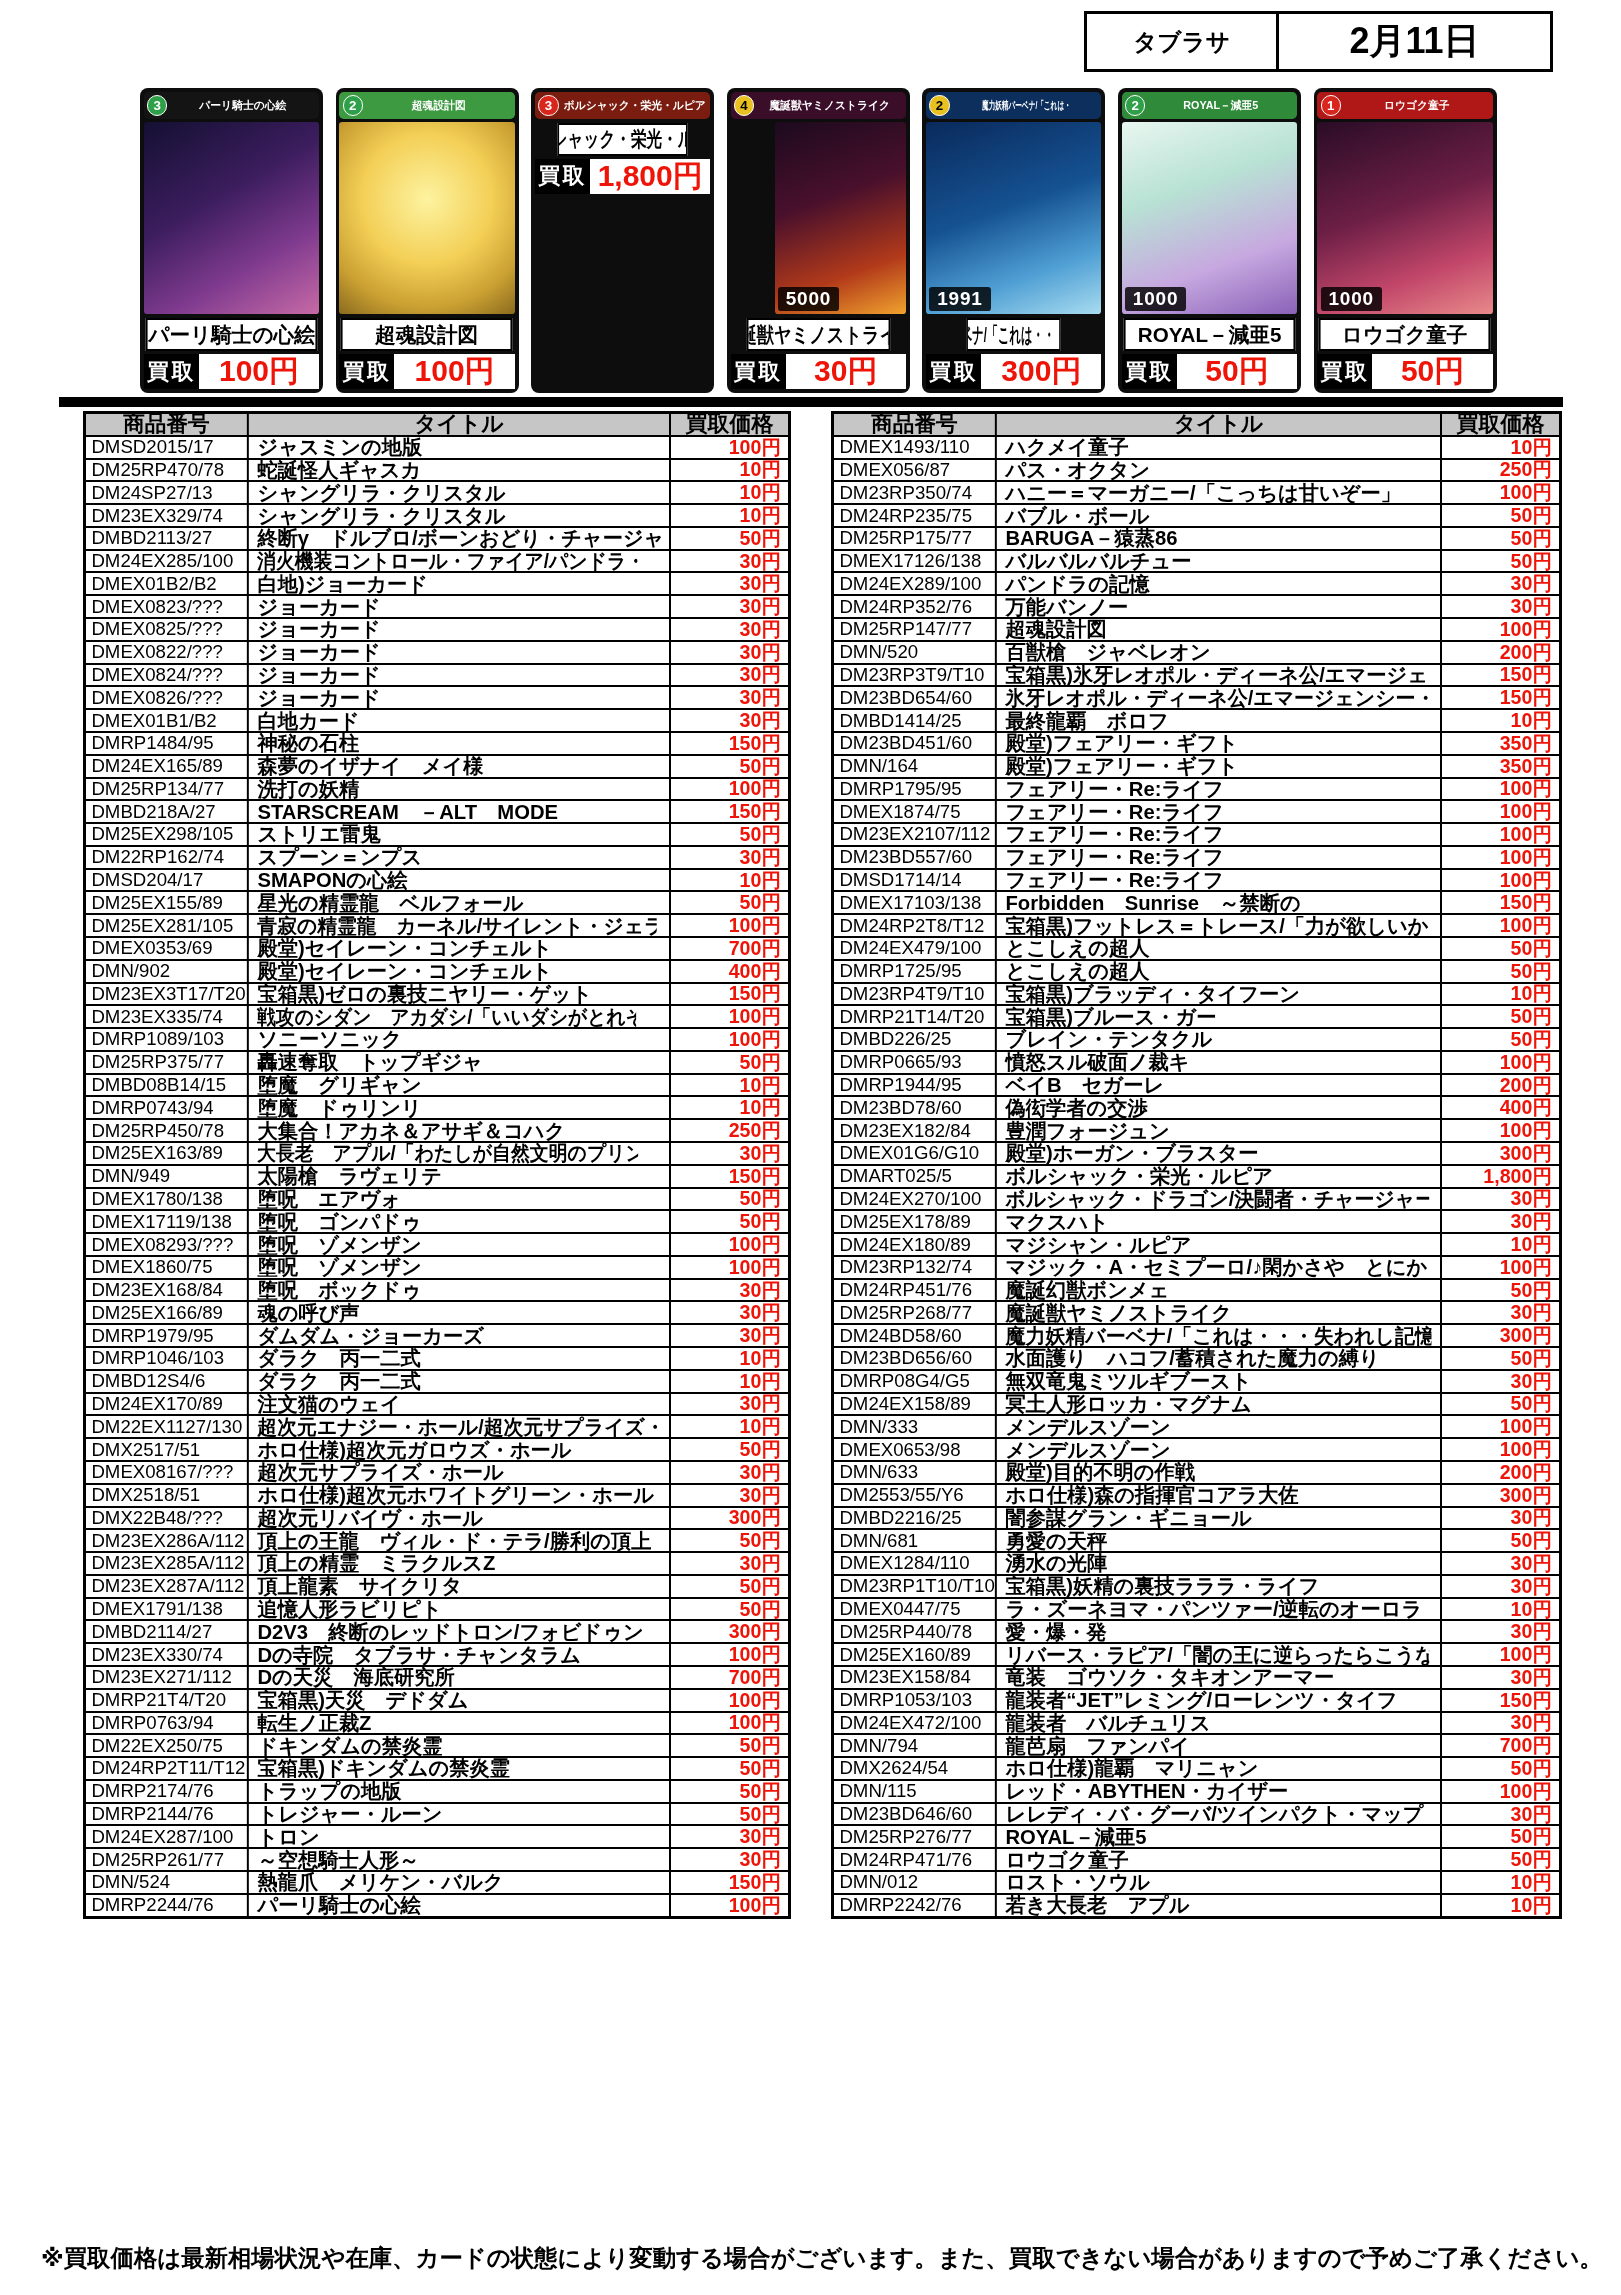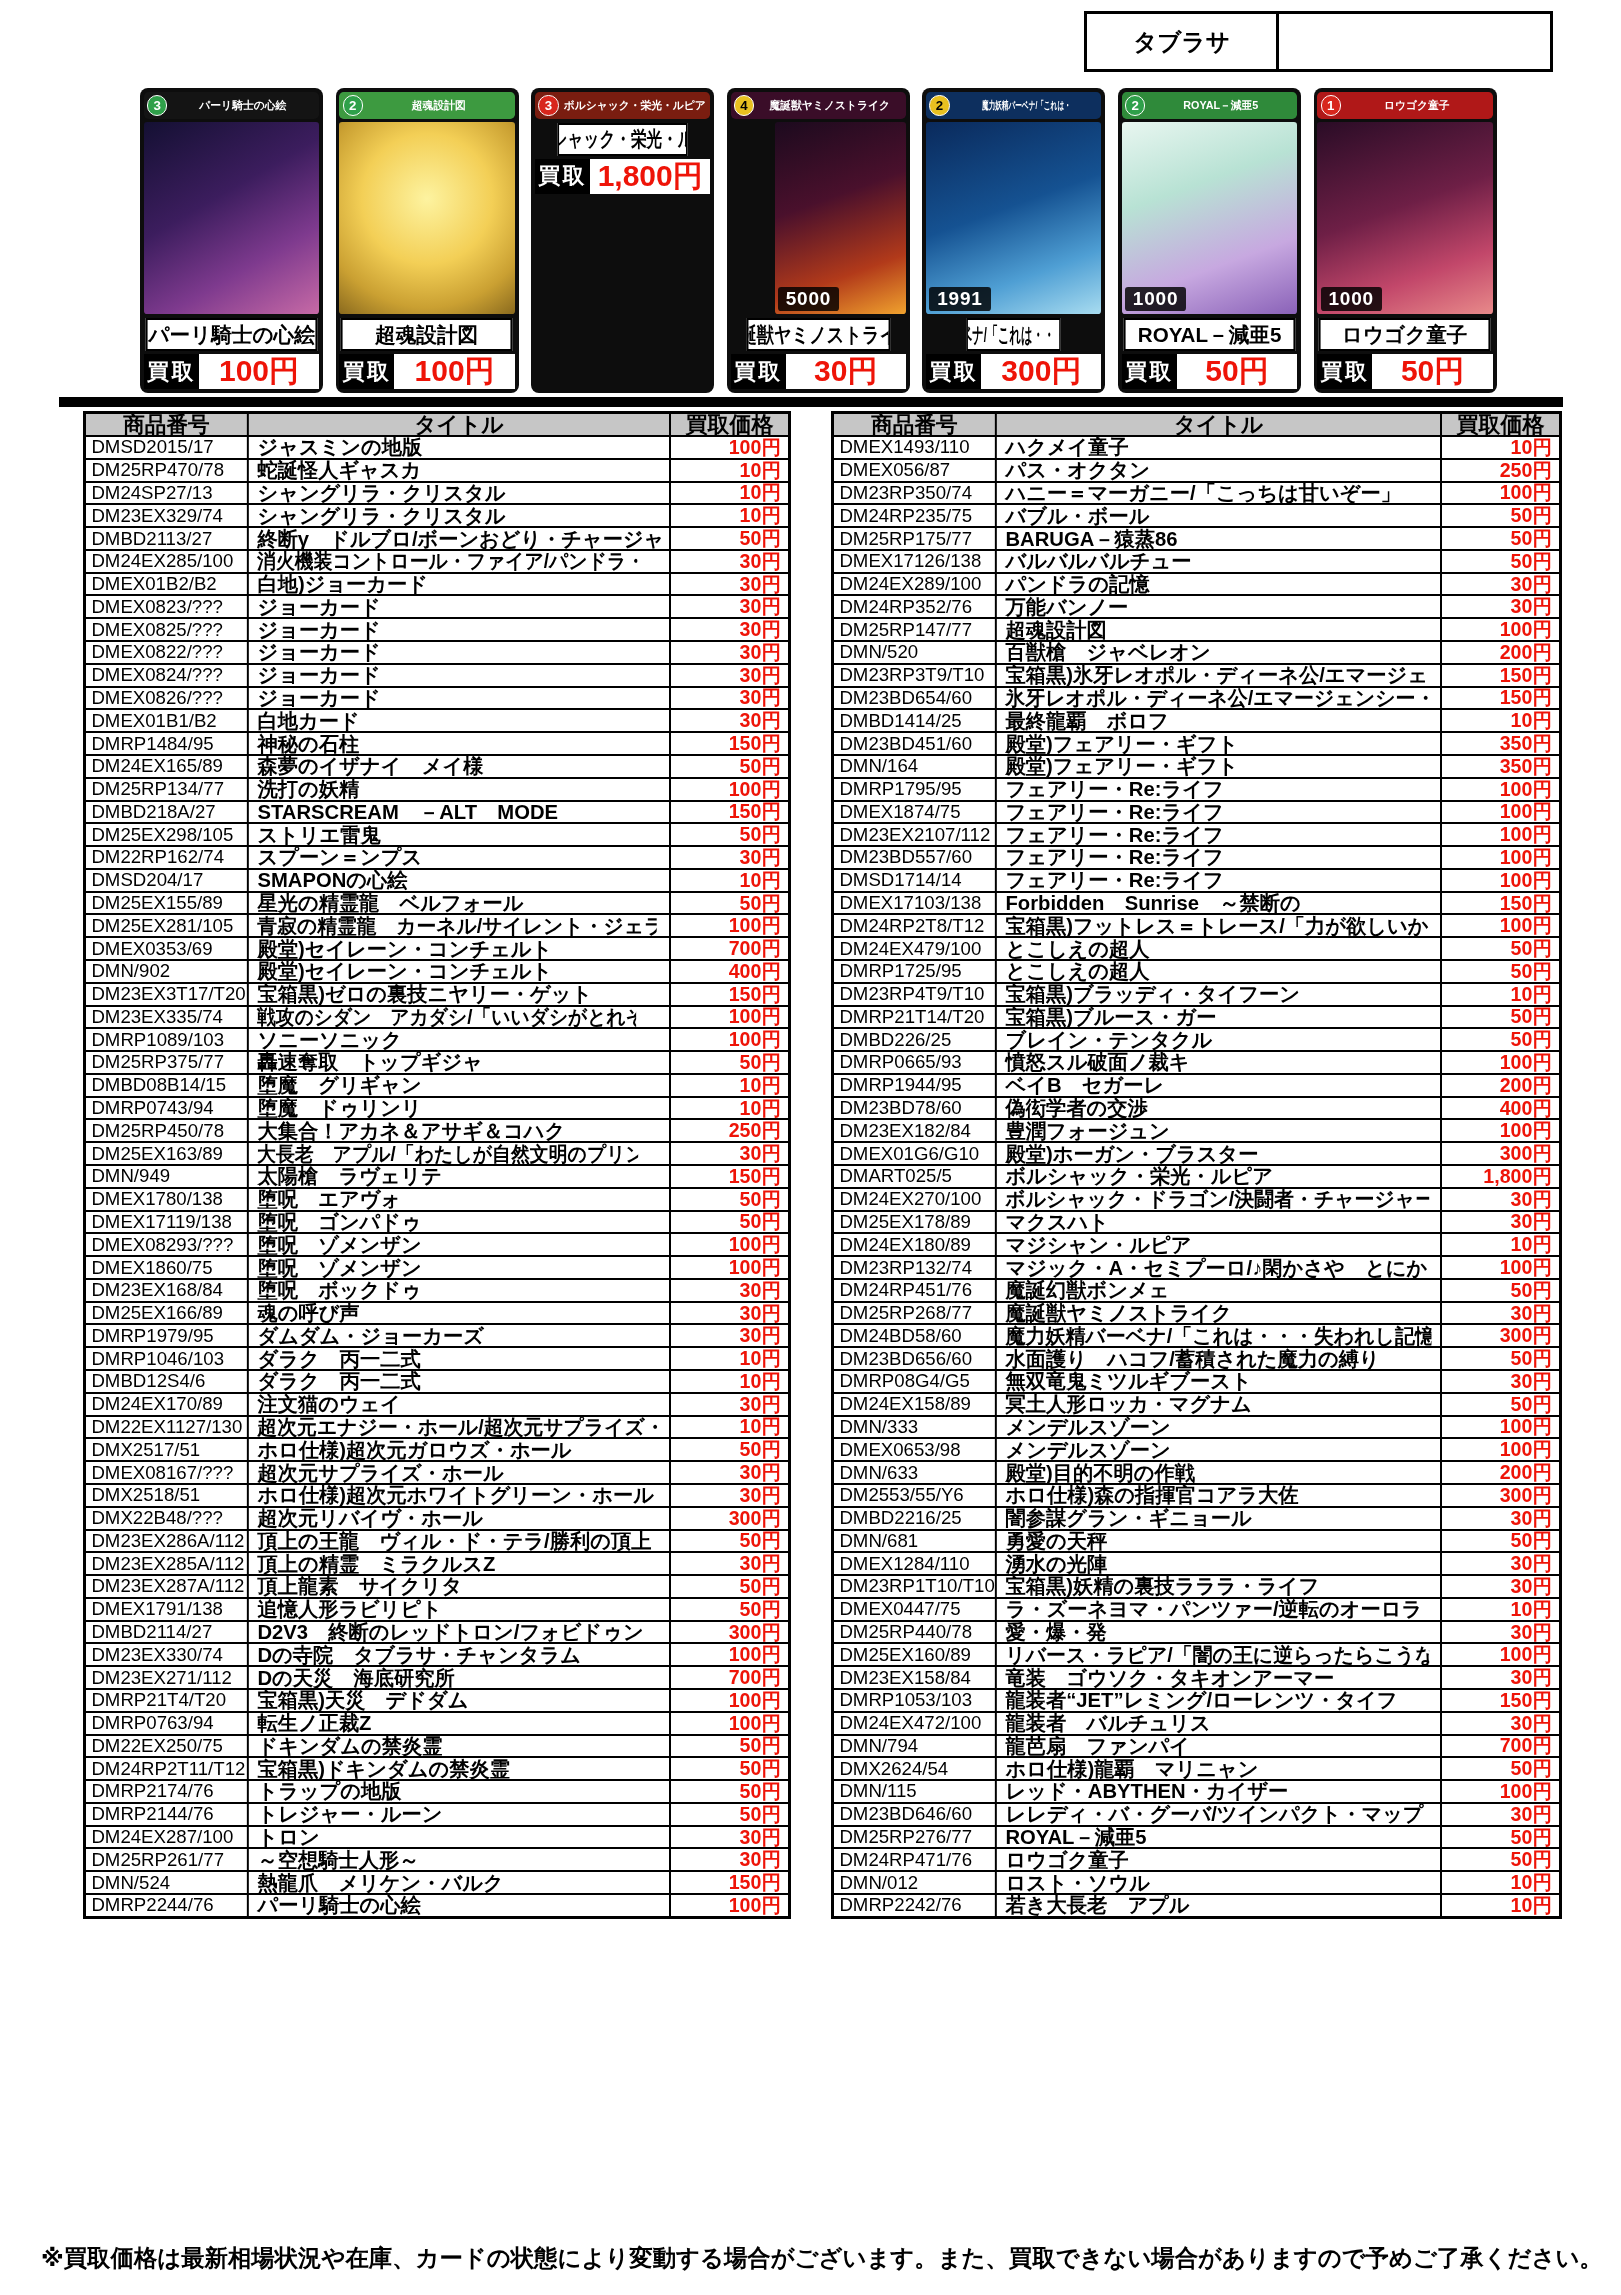--- a/index.html
+++ b/index.html
@@ -40,21 +40,21 @@
   .buy-label{width:55px;display:flex;align-items:center;justify-content:center;color:#fff;
         font-weight:bold;font-size:22px;letter-spacing:2.4px;}
   .buy-price{flex:1;background:#fff;display:flex;align-items:center;justify-content:center;
         font-weight:bold;font-size:30px;white-space:nowrap;overflow:hidden;}
 
   
   .divider{position:absolute;left:59px;top:397px;width:1504px;height:10.2px;background:#000;}
 
   
   .ptable{position:absolute;top:411px;height:1508px;border:3.1px solid #000;box-sizing:border-box;
-        display:flex;flex-direction:column;background:#fff;justify-content:center;}
+        display:flex;flex-direction:column;background:#fff;}
   .ptable.left{left:83px;width:708px;}
   .ptable.right{left:831px;width:731px;}
   .prow{flex:1;display:flex;border-top:2.4px solid #000;min-height:0;}
   .prow.head{border-top:none;background:#c6c6c6;}
   .c-code{width:166px;border-right:2.4px solid #000;box-sizing:border-box;display:flex;
         align-items:center;padding-left:5.5px;font-size:19px;color:#000;white-space:nowrap;overflow:hidden;}
   .c-title{flex:1;display:flex;align-items:center;padding-left:5.5px;font-weight:bold;font-size:20.4px;
         color:#000;white-space:nowrap;overflow:hidden;min-width:0;}
   .c-price{width:119px;border-left:2.4px solid #000;box-sizing:border-box;display:flex;
         align-items:center;justify-content:flex-end;padding-right:7px;font-weight:bold;font-size:19.6px;
@@ -67,20 +67,21 @@
         color:#000;white-space:nowrap;}
 </style>
 </head>
 <body>
 
 <div class="page">
 
 
   <div class="expiry">
     <div class="expiry-label">タブラサ</div>
+    <div class="expiry-value">2月11日</div>
   </div>
 
   <div class="cards" id="cards">
       <div class="card">
         <div class="card-head" style="background: rgb(20, 20, 20);">
           <div class="cost" style="background: rgb(47, 160, 74); color: rgb(255, 255, 255);">3</div>
           <div class="card-head-name" style="transform-origin: center center; transform: scaleX(0.978378);">パーリ騎士の心絵</div>
         </div>
         <div class="card-art" style="background: linear-gradient(150deg, rgb(20, 16, 51) 0%, rgb(60, 29, 94) 40%, rgb(126, 58, 142) 70%, rgb(199, 106, 166) 100%);"></div>
         <div class="card-name" style="transform-origin: center center; transform: scaleX(0.981567);">パーリ騎士の心絵</div>

